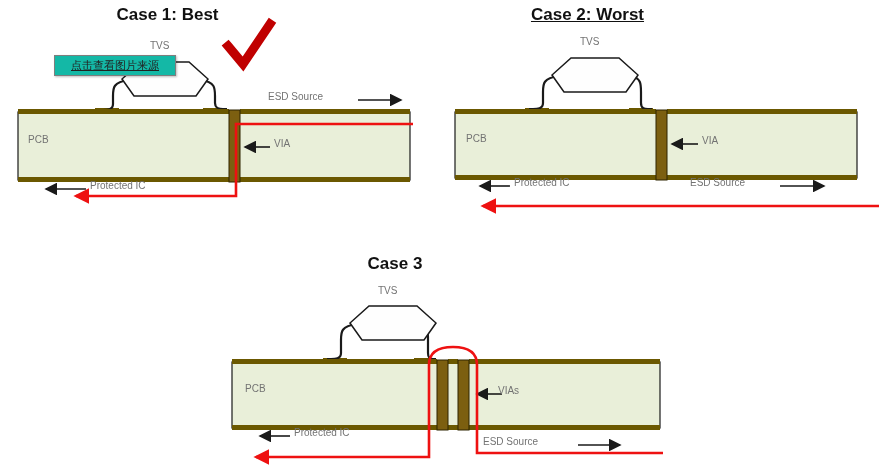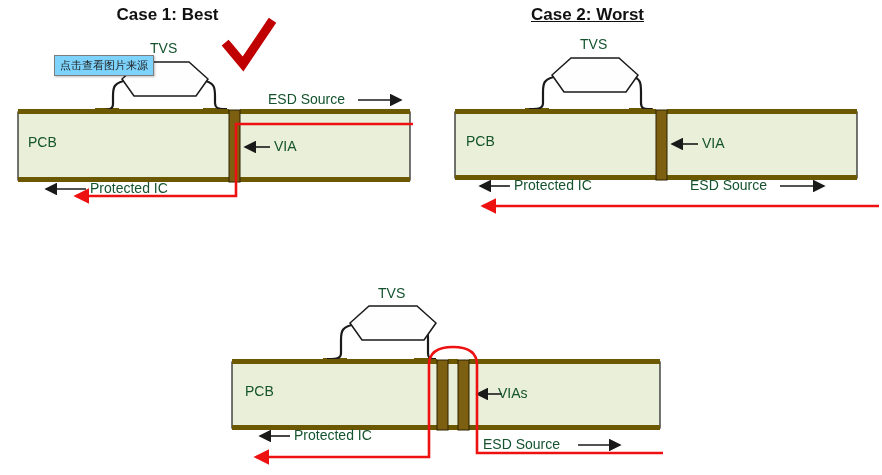--- a/index.html
+++ b/index.html
@@ -6,27 +6,27 @@
   .canvas {
     position:relative; width:882px; height:465px; background:#ffffff;
     overflow:hidden; font-family:"Liberation Sans", sans-serif;
   }
   .canvas svg { position:absolute; left:0; top:0; }
   .title {
     position:absolute; font-size:17px; font-weight:600; color:#111;
     text-align:center; white-space:nowrap;
   }
   .lbl {
-    position:absolute; font-size:14px; color:#14532d; white-space:nowrap;
+    position:absolute; font-size:10px; color:#737373; white-space:nowrap;
   }
   .tooltip {
-    position:absolute; left:54px; top:55px; background:#7dd3fc;
+    position:absolute; left:54px; top:55px; background:#14b8a6;
     border:1px solid #7e7e7e; font-size:11px; color:#222;
-    padding:2px 5px; box-shadow:1px 1px 2px rgba(0,0,0,.25);
-    white-space:nowrap; cursor:pointer;
+    padding:2px 16px; box-shadow:1px 1px 2px rgba(0,0,0,.25);
+    white-space:nowrap; cursor:pointer;text-decoration:underline;
   }
   .pcb      { stroke:#1a1a1a; stroke-width:1.2; }
   .trace    { stroke:none; }
   .via      { stroke:#2e2400; stroke-width:1; }
   .pad      { stroke:none; }
   .lead     { fill:none; stroke:#1a1a1a; stroke-width:2.2; }
   .tvsbody  { fill:#fefefe; stroke:#1a1a1a; stroke-width:1.5; }
   .blkarrow { stroke:#1a1a1a; stroke-width:1.6; }
   .redpath  { fill:none; stroke-width:2.6; }
   .check    { fill:none; stroke-width:9; stroke-linecap:square; stroke-linejoin:miter; }
@@ -113,20 +113,21 @@
   <div class="lbl" style="left:274px; top:138px;">VIA</div>
   <div class="lbl" style="left:90px; top:180px;">Protected IC</div>
 
   <div class="title" style="left:495px; top:5px; width:185px;text-decoration:underline;">Case 2: Worst</div>
   <div class="lbl" style="left:580px; top:36px;">TVS</div>
   <div class="lbl" style="left:466px; top:133px;">PCB</div>
   <div class="lbl" style="left:702px; top:135px;">VIA</div>
   <div class="lbl" style="left:514px; top:177px;">Protected IC</div>
   <div class="lbl" style="left:690px; top:177px;">ESD Source</div>
 
+  <div class="title" style="left:335px; top:254px; width:120px;">Case 3</div>
   <div class="lbl" style="left:378px; top:285px;">TVS</div>
   <div class="lbl" style="left:245px; top:383px;">PCB</div>
   <div class="lbl" style="left:498px; top:385px;">VIAs</div>
   <div class="lbl" style="left:294px; top:427px;">Protected IC</div>
   <div class="lbl" style="left:483px; top:436px;">ESD Source</div>
 
   <div class="tooltip">点击查看图片来源</div>
 
 </div>
 

